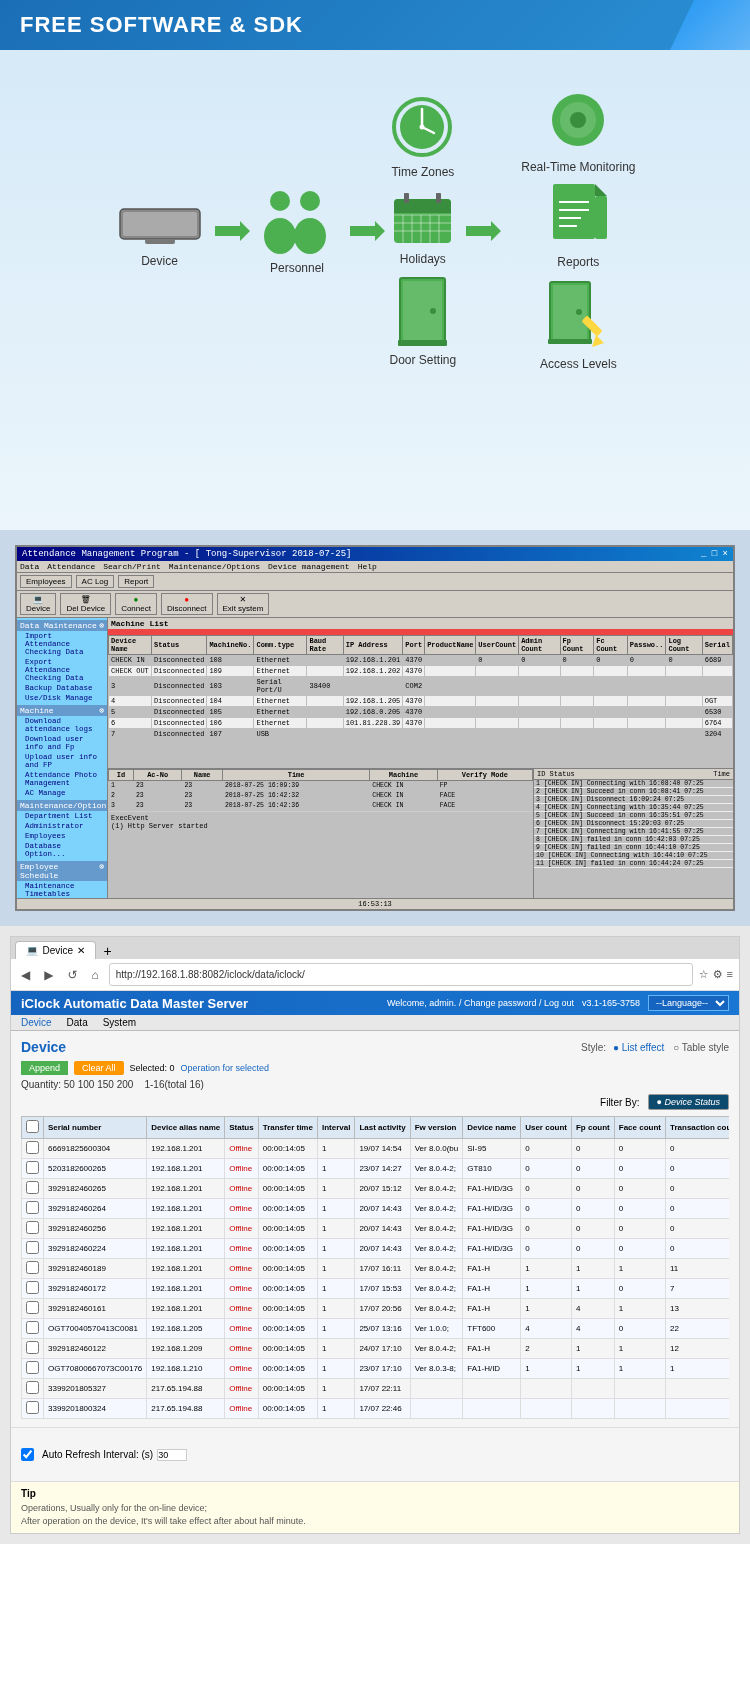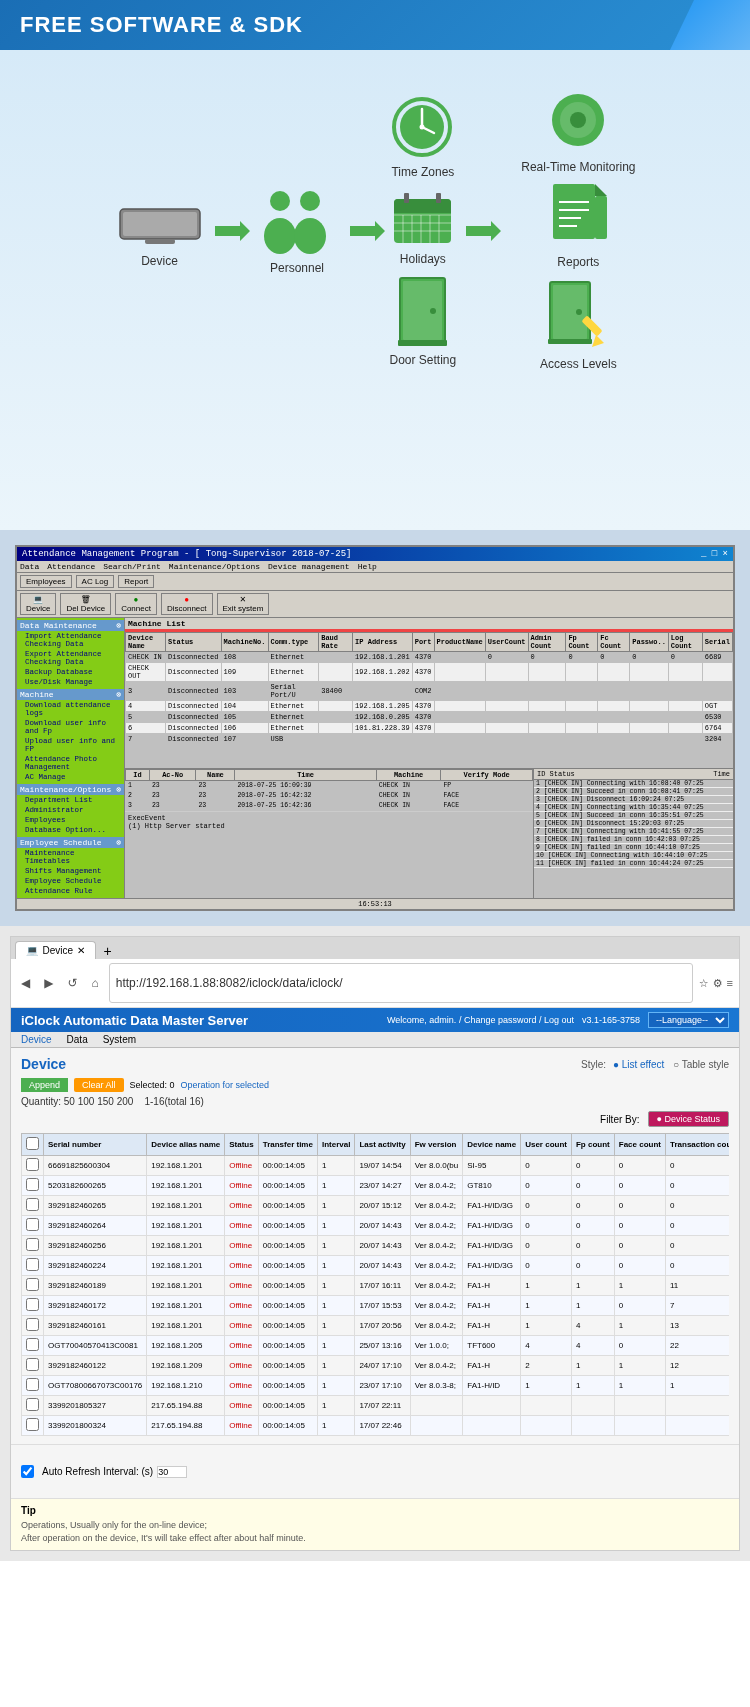--- a/index.html
+++ b/index.html
@@ -88,22 +88,22 @@
       display: flex;
       flex-direction: column;
       align-items: center;
       min-width: 35px;
     }
     .sw-main {
       display: flex;
       height: 280px;
     }
     .sw-sidebar {
-      width: 108px;
-      background: #84cc16;
+      width: 91px;
+      background: #7dd3fc;
       border-right: 1px solid #808080;
       font-size: 8px;
       overflow: hidden;
     }
     .sw-sidebar-section {
       background: #6699cc;
       color: #fff;
       padding: 1px 3px;
       font-size: 8px;
       display: flex;
@@ -119,21 +119,21 @@
     .sw-content {
       flex: 1;
       display: flex;
       flex-direction: column;
     }
     .sw-machine-title {
       background: #d4d0c8;
       padding: 1px 3px;
       font-size: 8px;
       font-weight: bold;
-      border-bottom: 3px solid #ef4444;
+      border-bottom: 6px solid #ef4444;
     }
     .sw-table {
       width: 100%;
       border-collapse: collapse;
       font-size: 7px;
     }
     .sw-table th {
       background: #d4d0c8;
       border: 1px solid #808080;
       padding: 1px 2px;
@@ -232,22 +232,22 @@
       cursor: pointer;
       color: #555;
       padding: 2px 4px;
       background: none;
       border: none;
     }
     .browser-url-bar {
       flex: 1;
       border: 1px solid #ccc;
       border-radius: 3px;
-      padding: 12px 6px;
-      font-size: 12px;
+      padding: 5px 6px;
+      font-size: 10px;
       color: #333;
     }
     .browser-icons {
       display: flex;
       gap: 4px;
     }
     .browser-icon-btn {
       font-size: 11px;
       cursor: pointer;
       color: #555;
@@ -302,21 +302,21 @@
       justify-content: flex-end;
     }
     .filter-btn {
       background: #fff;
       border: 1px solid #999;
       padding: 2px 8px;
       font-size: 9px;
       cursor: pointer;
       border-radius: 2px;
     }
-    .filter-btn.active { background: #be185d; color: #fff; }
+    .filter-btn.active { background: #0c4a6e; color: #fff; font-style: italic; }
     .append-btn {
       background: #4caf50;
       color: #fff;
       border: none;
       padding: 2px 8px;
       font-size: 9px;
       cursor: pointer;
       border-radius: 0;
     }
     .clear-btn {

